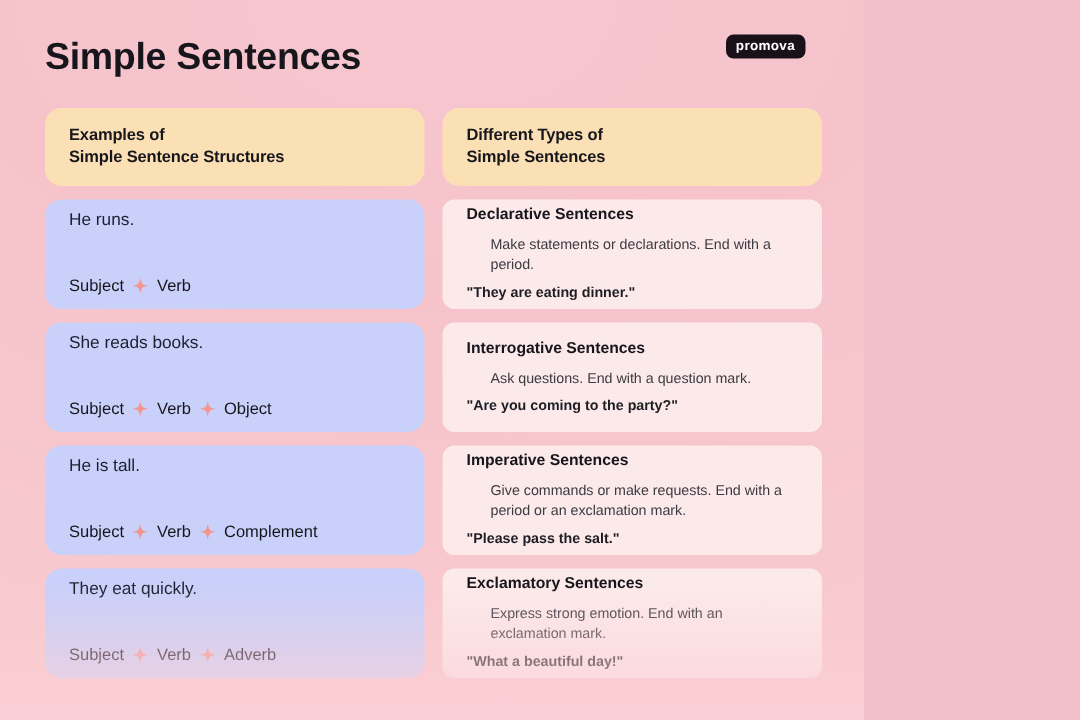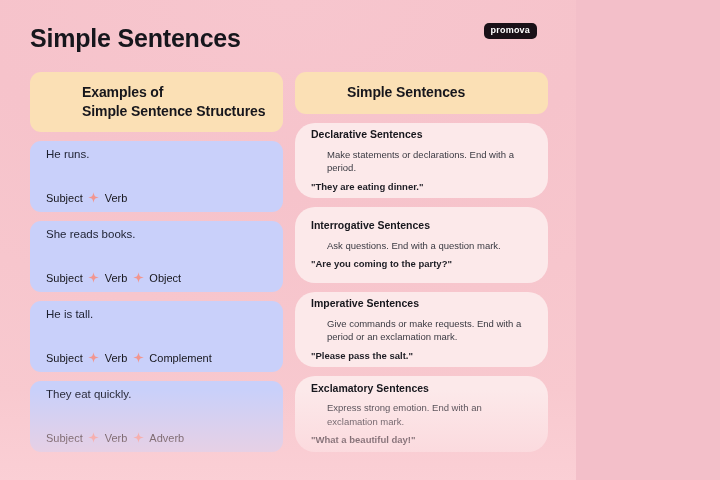--- a/index.html
+++ b/index.html
@@ -84,26 +84,25 @@
   }
 
   .col-header {
     background: #fbe0b5;
     border-radius: 11px;
     padding: 11px 16px 12px 16px;
     margin-bottom: 9px;
     flex: 0 0 auto;
   }
   .col-header-line {
-    font-size: 14px;
+    font-size: 11px;
     font-weight: bold;
     color: #16161c;
     line-height: 1.33;
     letter-spacing: -0.1px;
-    margin-left: 36px;
   }
 
   .cards {
     display: flex;
     flex-direction: column;
     gap: 9px;
     flex: 1 1 auto;
   }
 
   
@@ -139,21 +138,21 @@
     width: 22px;
     height: 12px;
     flex: 0 0 auto;
     position: relative;
   }
   .plus-icon svg { display: block; margin: 0 auto; }
 
   
   .type-card {
     background: #fce9ea;
-    border-radius: 20px;
+    border-radius: 8px;
     padding: 12px 16px 12px 16px;
     flex: 1 1 0;
     display: flex;
     flex-direction: column;
     justify-content: center;
     min-height: 0;
   }
   .type-title {
     font-size: 10.5px;
     font-weight: bold;
@@ -265,20 +264,21 @@
             <span class="struct-part">Adverb</span>
           </div>
         </div>
 
       </div>
     </div>
 
     <div class="column">
 
       <div class="col-header">
+        <div class="col-header-line">Different Types of</div>
         <div class="col-header-line">Simple Sentences</div>
       </div>
 
       <div class="cards">
 
         <div class="type-card">
           <div class="type-title">Declarative Sentences</div>
           <div class="type-desc">Make statements or declarations. End with a period.</div>
           <div class="type-example">"They are eating dinner."</div>
         </div>

